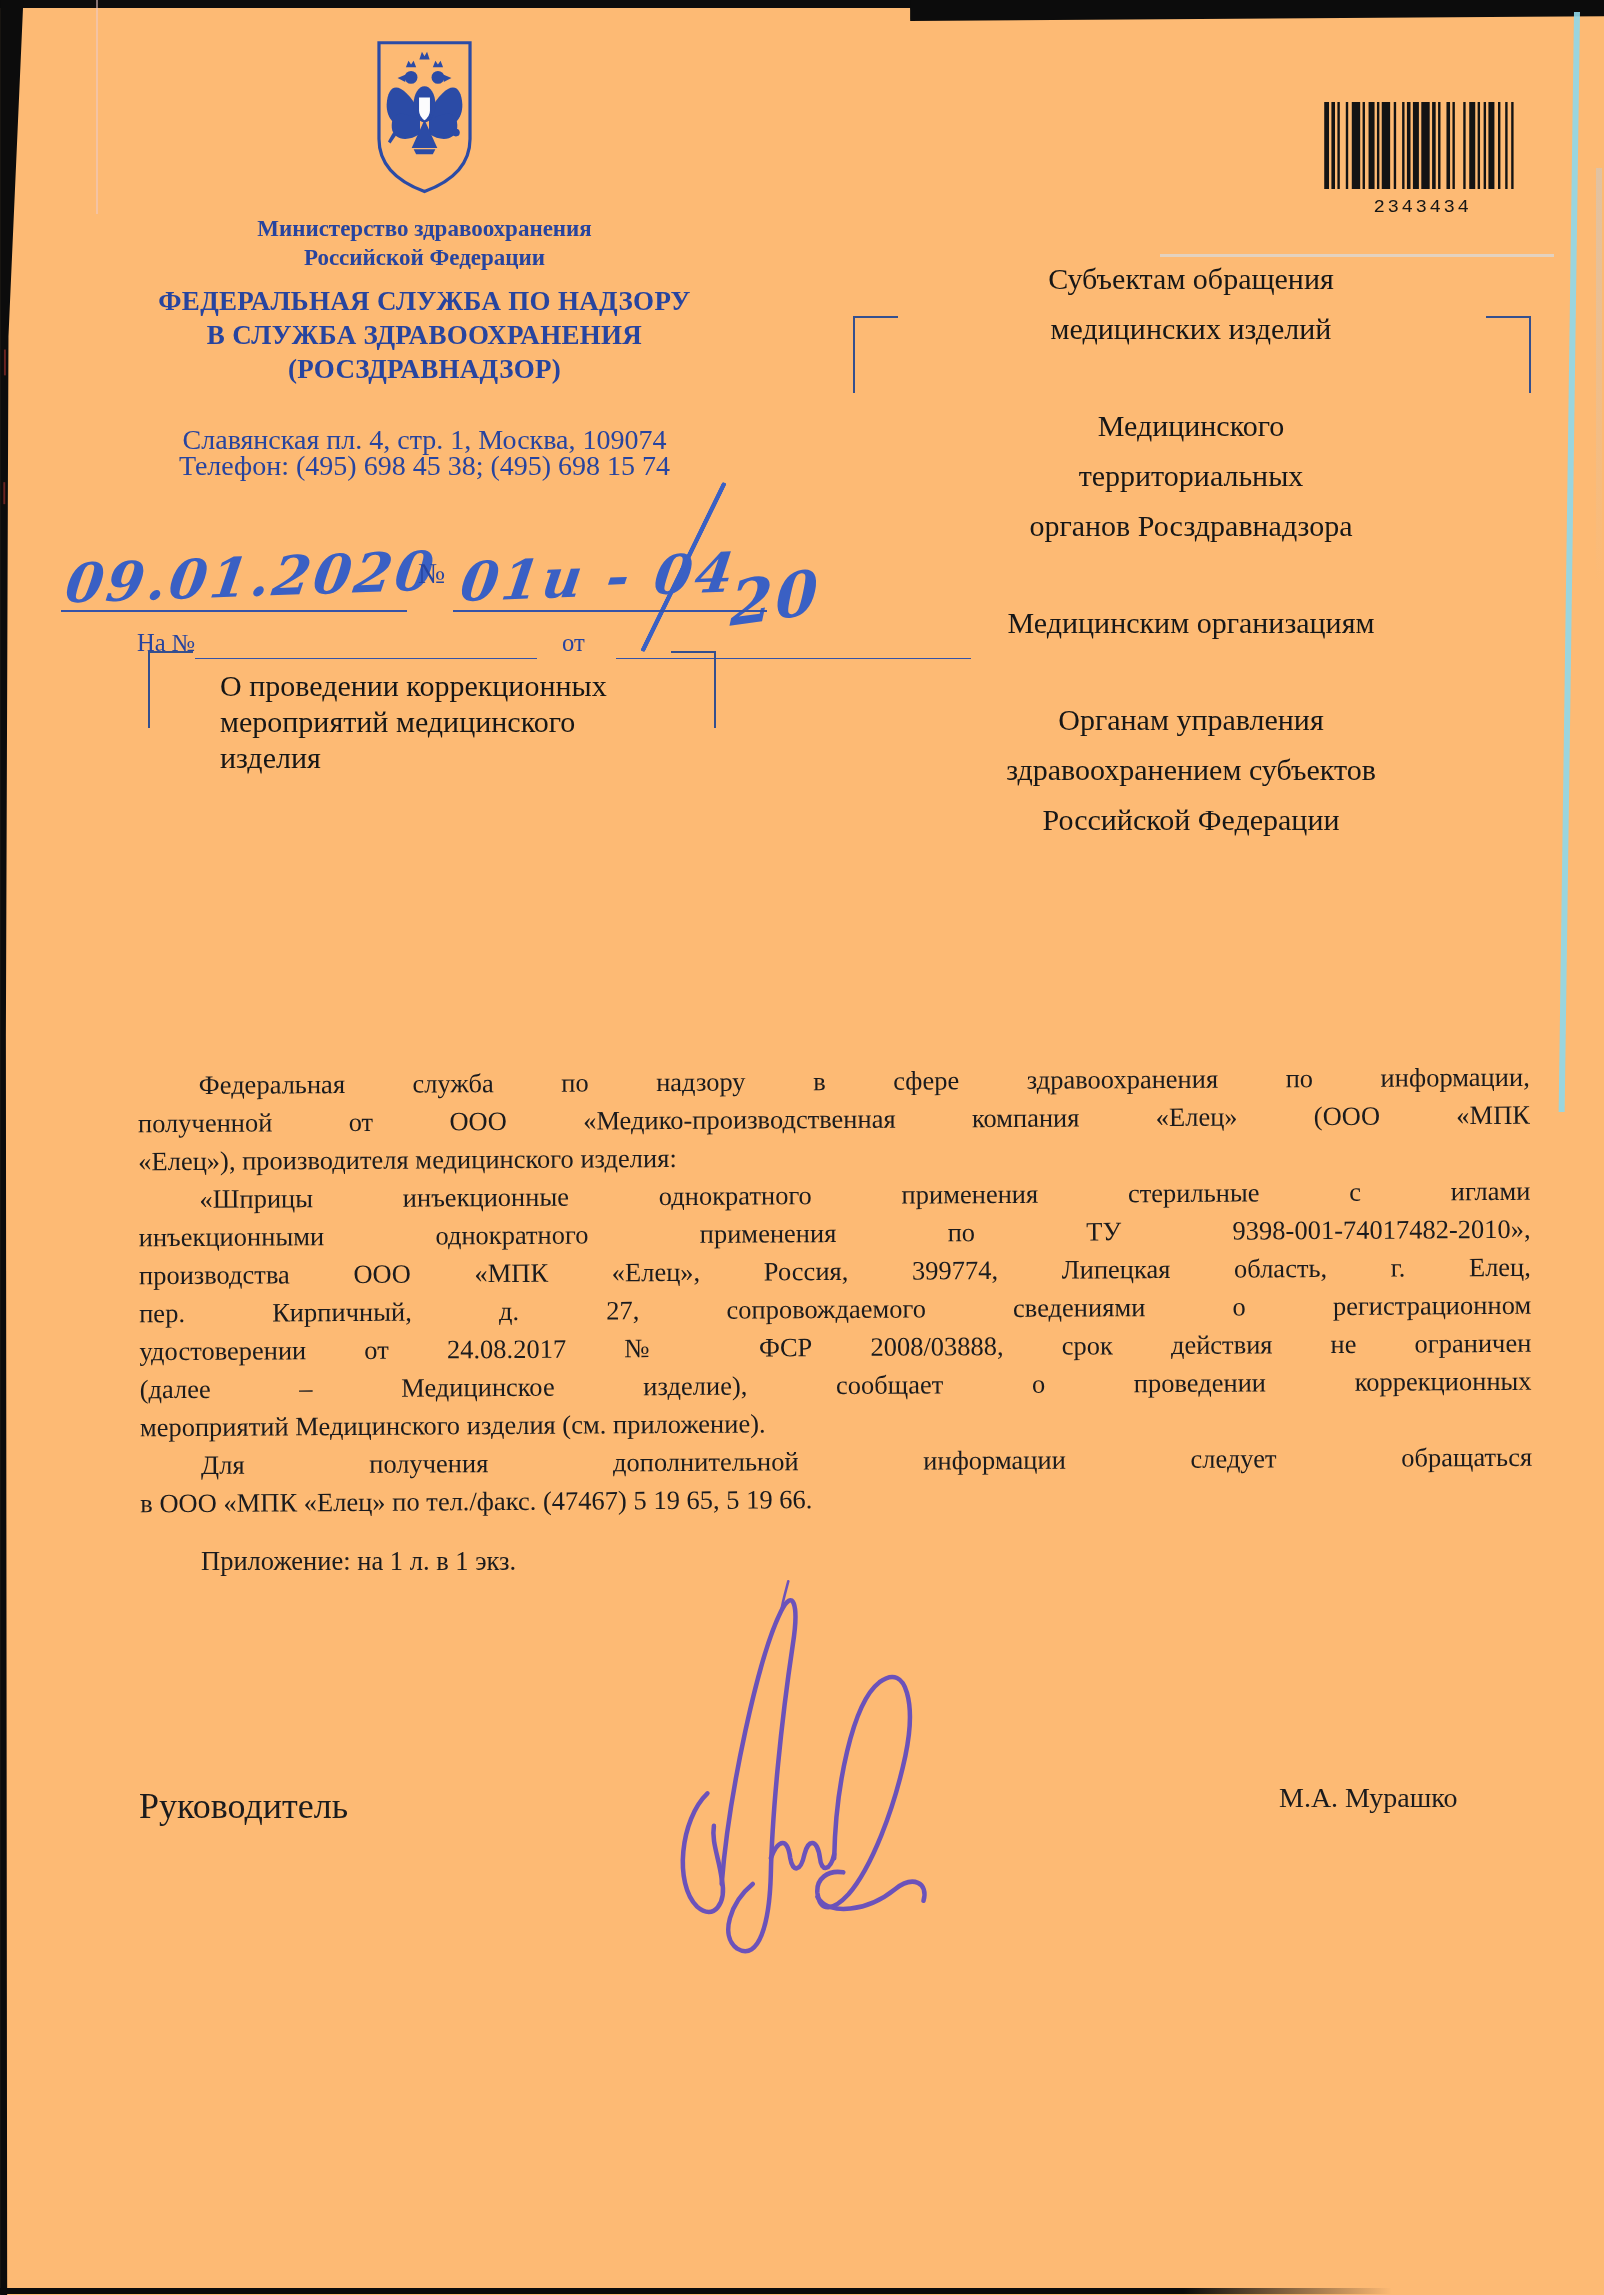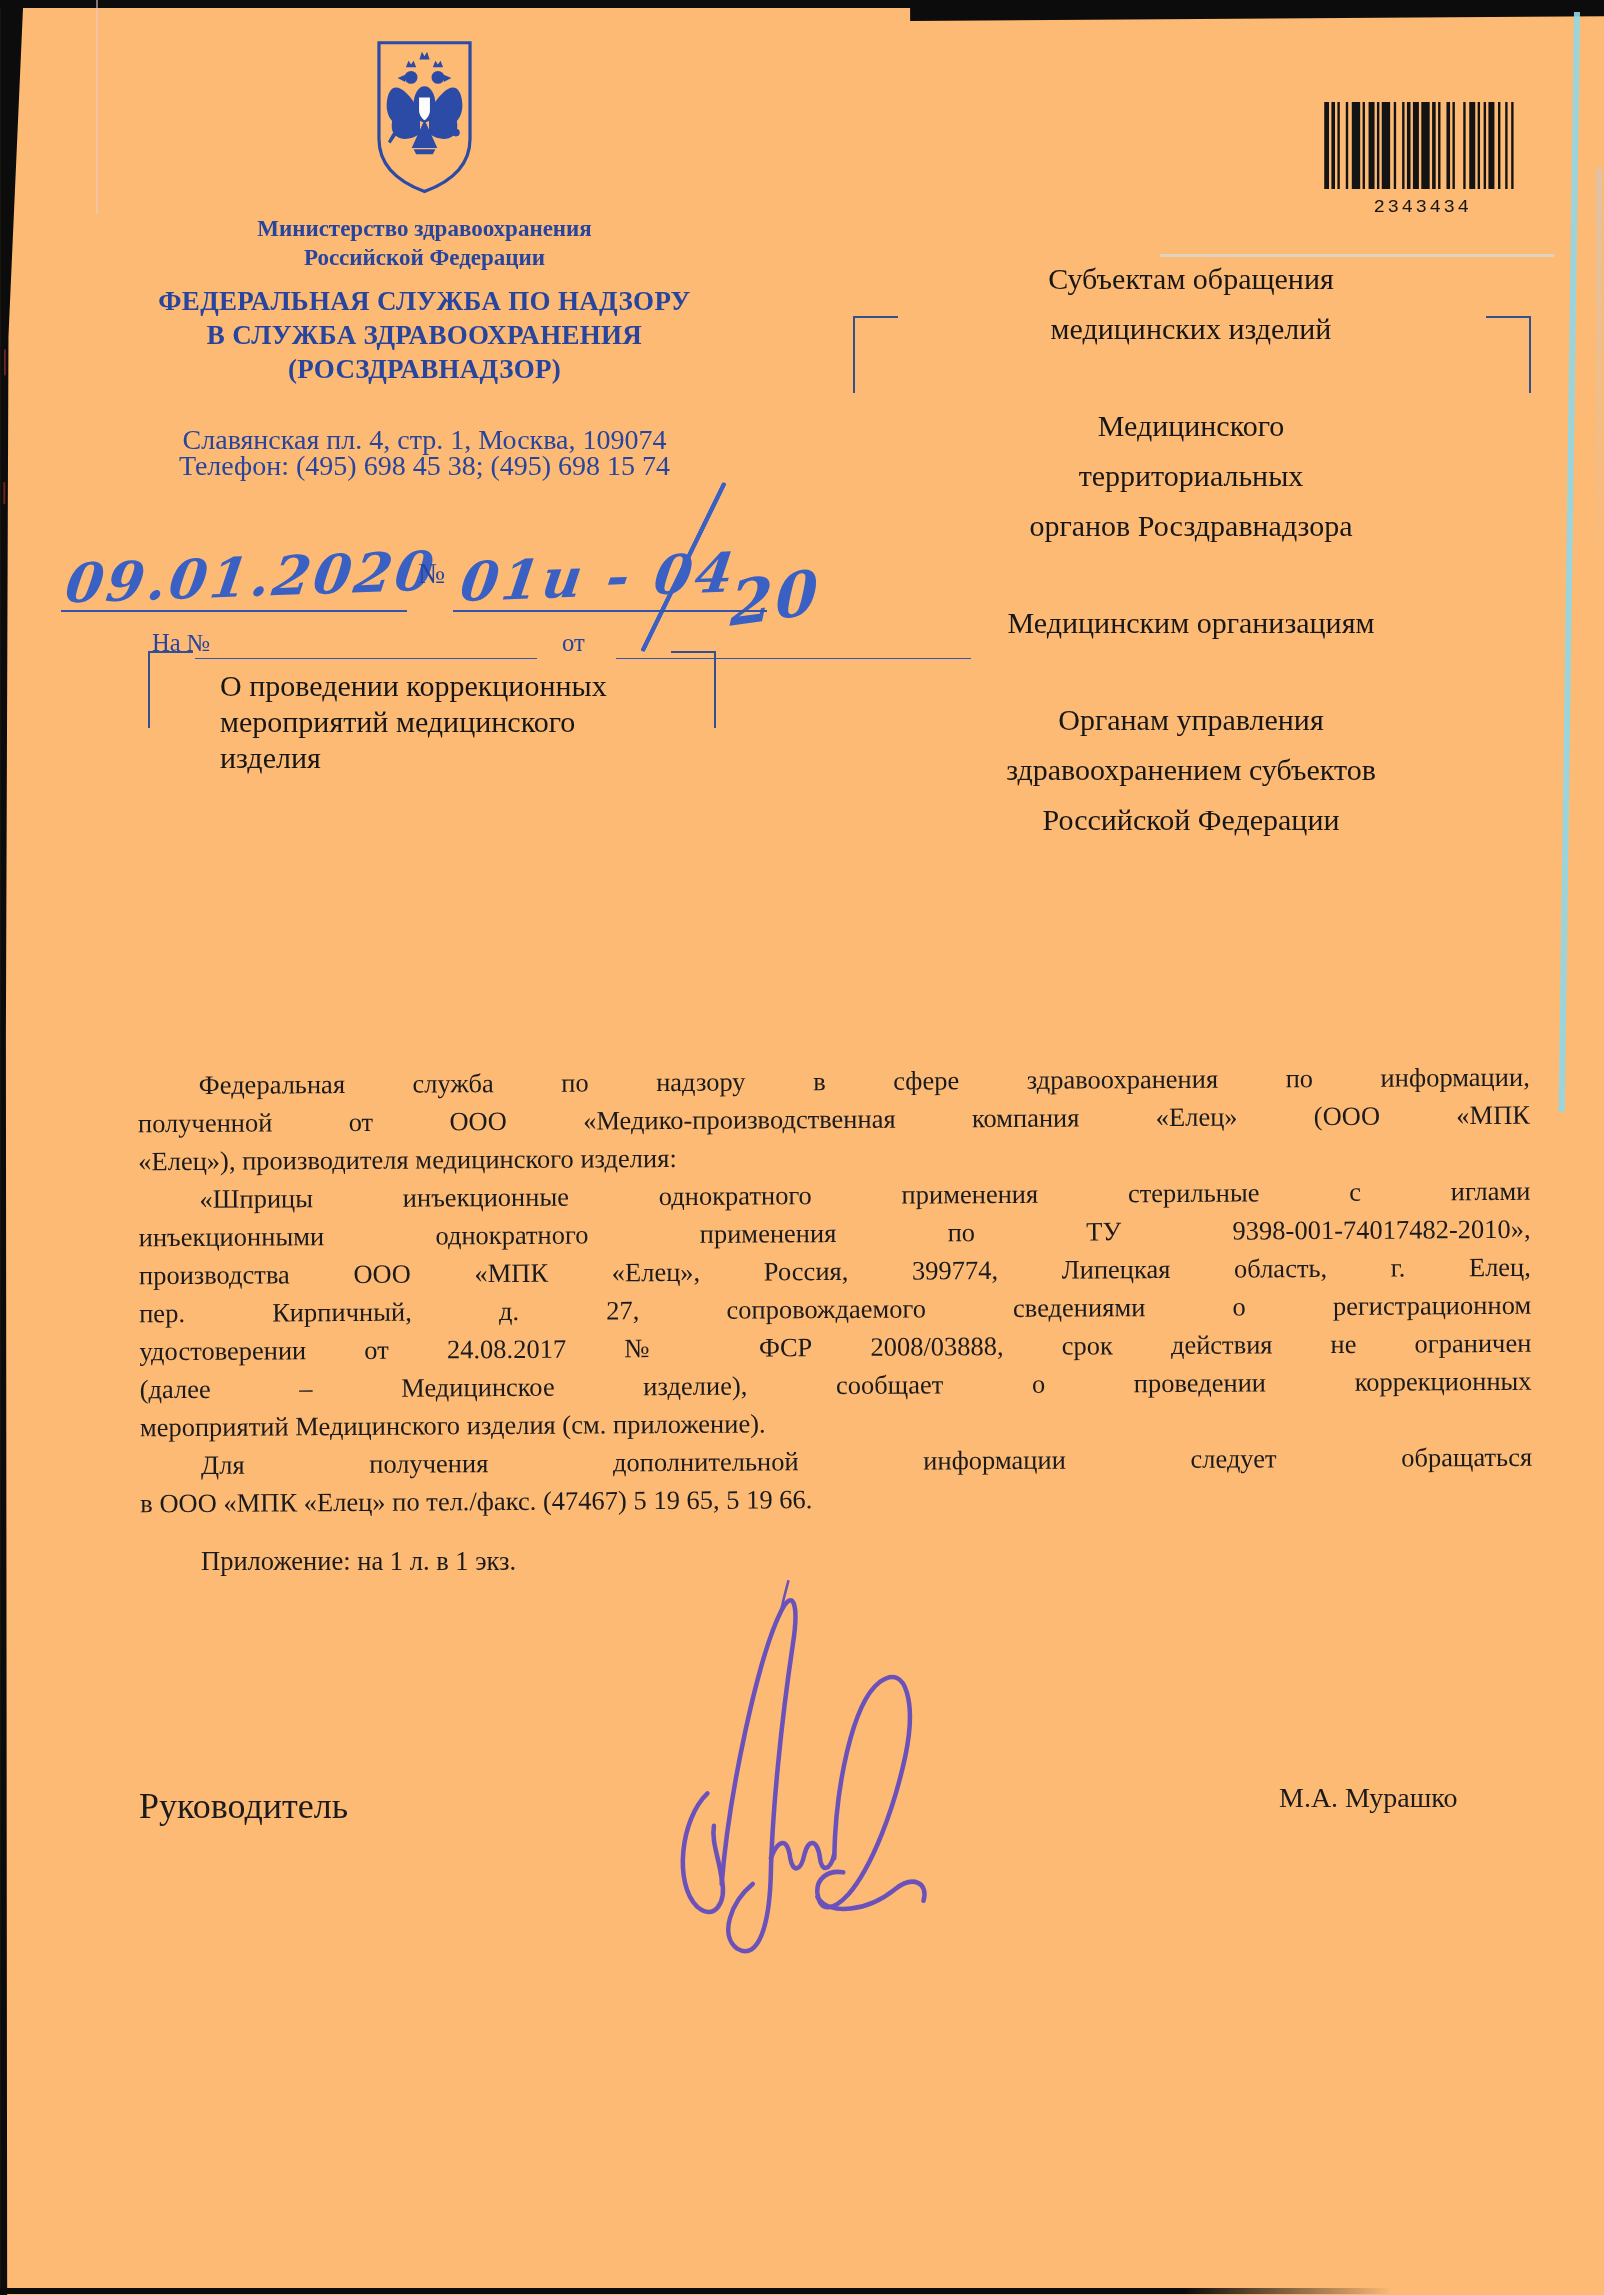--- a/index.html
+++ b/index.html
@@ -34,21 +34,21 @@
       transform:rotate(-2deg) skewX(-10deg);letter-spacing:3.2px;white-space:nowrap;}
   .hw-date{left:66px;top:545px;font-size:54px;}
   .hw-num{left:461px;top:545px;font-size:54px;}
   .hw-20{left:730px;top:562px;font-size:61px;transform:rotate(-8deg) skewX(-10deg);}
   .big-slash{position:absolute;left:681px;top:473px;height:188px;width:0;
       border-left:5.8px solid #3a60c4;transform:rotate(26deg);border-radius:3.9px;}
   .no-sign{position:absolute;left:418px;top:558px;color:#27449f;font-size:28.5px;}
   .u-line{position:absolute;height:0;border-top:2.6px solid #3553a8;}
   .ul-date{left:61px;top:610px;width:346px;}
   .ul-num{left:453px;top:610px;width:314px;}
-  .ref-row{position:absolute;left:137px;top:629px;color:#27449f;font-size:24.6px;margin-left:15px;}
+  .ref-row{position:absolute;left:137px;top:629px;color:#27449f;font-size:24.6px;}
   .ref-ot{position:absolute;left:562px;top:629px;color:#27449f;font-size:24.6px;}
   .ul-ref1{left:195px;top:658px;width:342px;border-top-width:1.9px;}
   .ul-ref2{left:616px;top:658px;width:355px;border-top-width:1.9px;}
 
   
   .subject{position:absolute;left:220px;top:668px;width:453px;font-size:30px;line-height:36px;color:#161616;}
   .crn{position:absolute;width:43px;height:75px;}
   .crn-tl{border-top:2.6px solid #34508f;border-left:2.6px solid #34508f;}
   .crn-tr{border-top:2.6px solid #34508f;border-right:2.6px solid #34508f;}
   .subj-l{left:148px;top:651px;}

